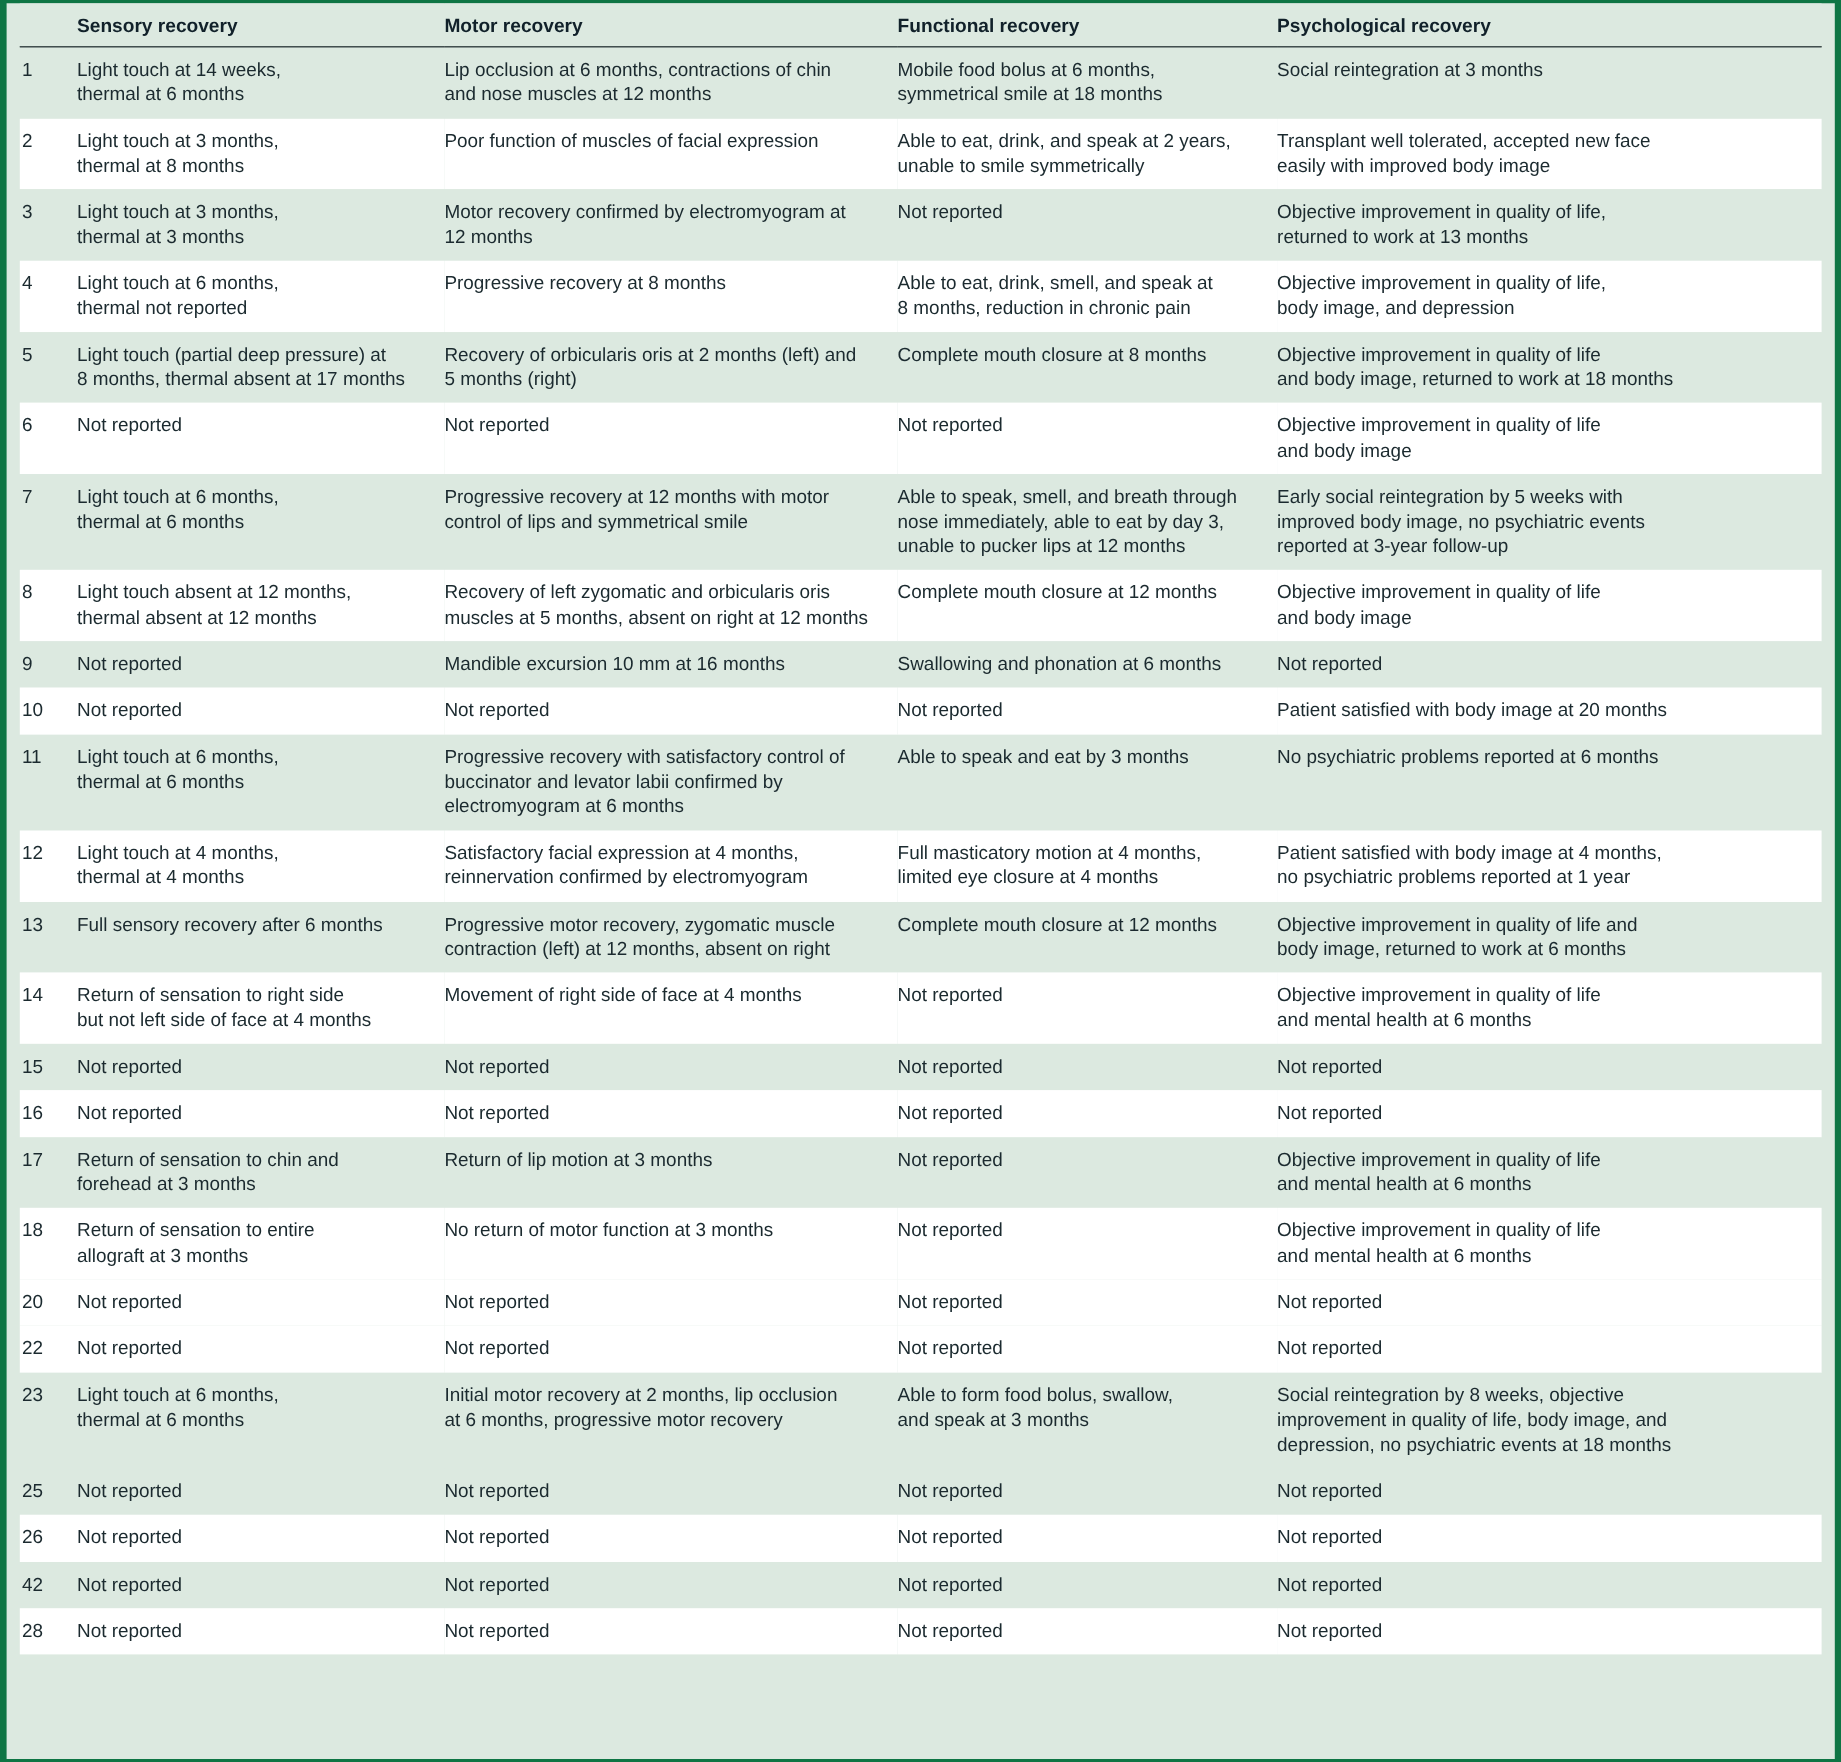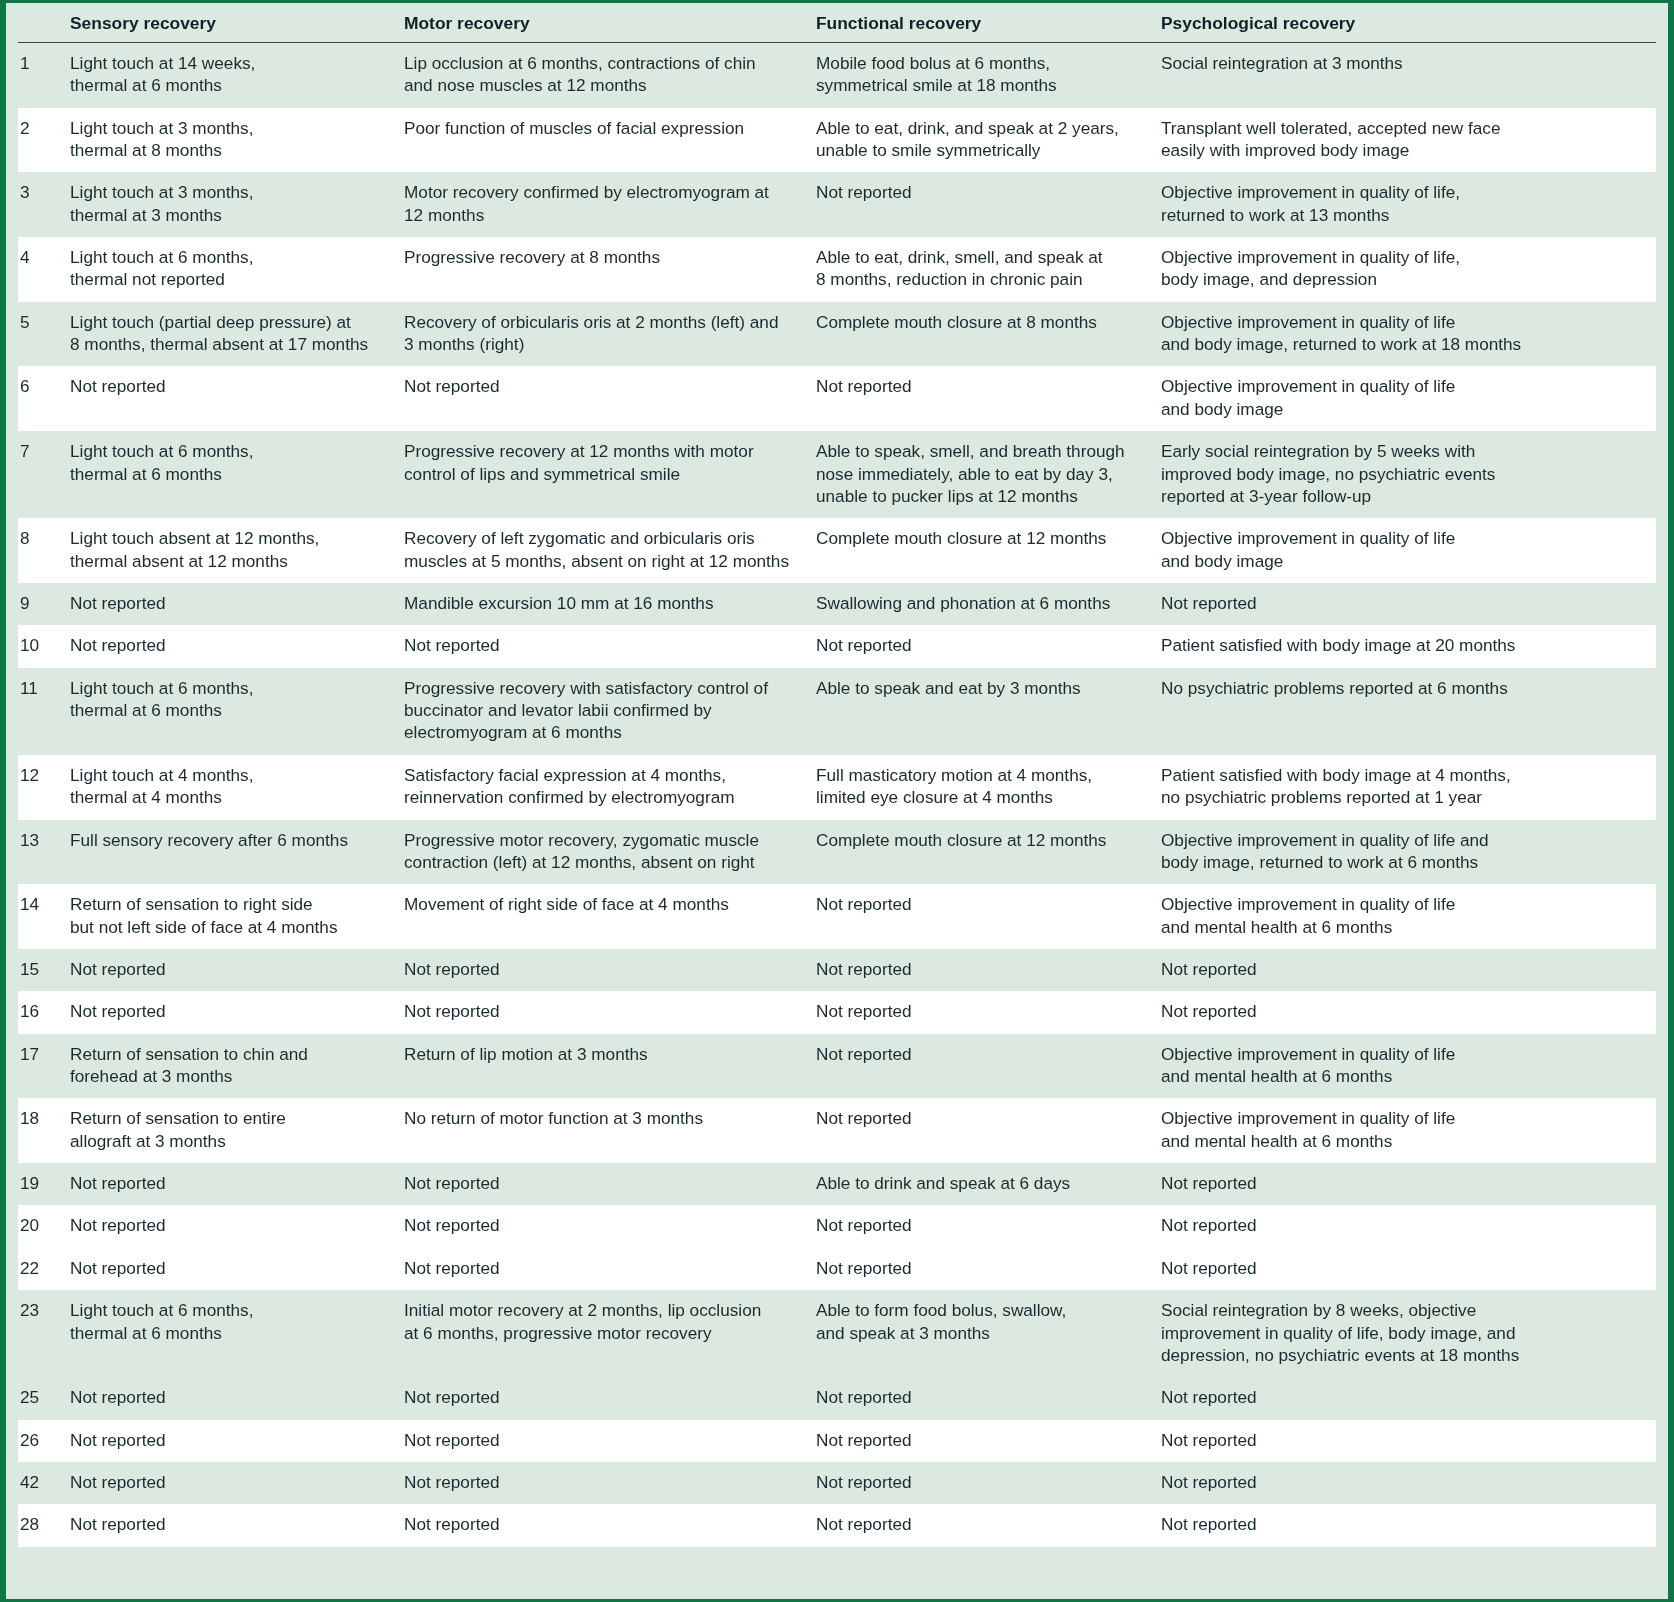--- a/index.html
+++ b/index.html
@@ -137,21 +137,21 @@
             <td class="cell">Able to eat, drink, smell, and speak at
 8 months, reduction in chronic pain</td>
             <td class="cell">Objective improvement in quality of life,
 body image, and depression</td>
           </tr>
           <tr>
             <td class="num">5</td>
             <td class="cell">Light touch (partial deep pressure) at
 8 months, thermal absent at 17 months</td>
             <td class="cell">Recovery of orbicularis oris at 2 months (left) and
-3 months (right)</td>
+5 months (right)</td>
             <td class="cell">Complete mouth closure at 8 months</td>
             <td class="cell">Objective improvement in quality of life
 and body image, returned to work at 18 months</td>
           </tr>
           <tr class="alt">
             <td class="num">6</td>
             <td class="cell">Not reported</td>
             <td class="cell">Not reported</td>
             <td class="cell">Not reported</td>
             <td class="cell">Objective improvement in quality of life
@@ -258,27 +258,20 @@
           </tr>
           <tr class="alt">
             <td class="num">18</td>
             <td class="cell">Return of sensation to entire
 allograft at 3 months</td>
             <td class="cell">No return of motor function at 3 months</td>
             <td class="cell">Not reported</td>
             <td class="cell">Objective improvement in quality of life
 and mental health at 6 months</td>
           </tr>
-          <tr>
-            <td class="num">19</td>
-            <td class="cell">Not reported</td>
-            <td class="cell">Not reported</td>
-            <td class="cell">Able to drink and speak at 6 days</td>
-            <td class="cell">Not reported</td>
-          </tr>
           <tr class="alt">
             <td class="num">20</td>
             <td class="cell">Not reported</td>
             <td class="cell">Not reported</td>
             <td class="cell">Not reported</td>
             <td class="cell">Not reported</td>
           </tr>
           <tr class="alt">
             <td class="num">22</td>
             <td class="cell">Not reported</td>

